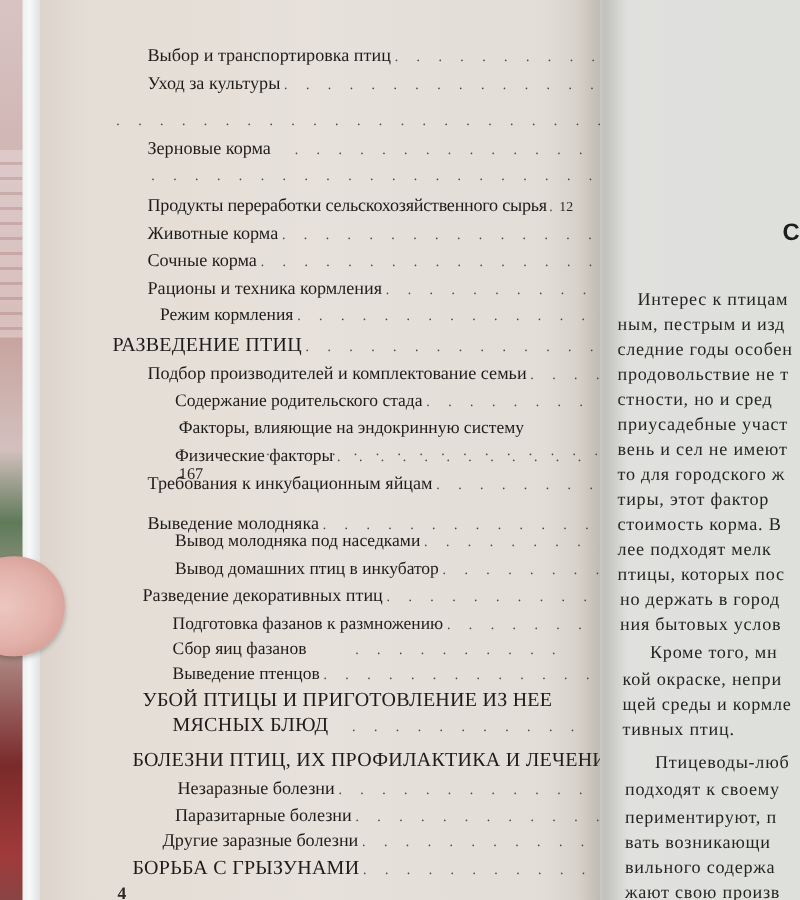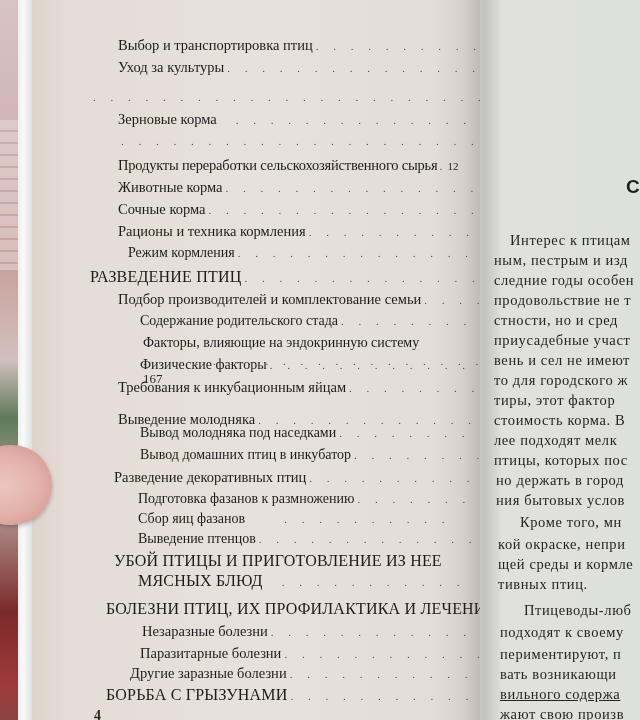--- a/index.html
+++ b/index.html
@@ -243,18 +243,18 @@
   <div class="rp-line" style="left:496px;top:472px;">но держать в город</div>
   <div class="rp-line" style="left:496px;top:492px;">ния бытовых услов</div>
   <div class="rp-line" style="left:520px;top:514px;">Кроме того, мн</div>
   <div class="rp-line" style="left:498px;top:536px;">кой окраске, непри</div>
   <div class="rp-line" style="left:498px;top:556px;">щей среды и кормле</div>
   <div class="rp-line" style="left:498px;top:576px;">тивных птиц.</div>
   <div class="rp-line" style="left:524px;top:602px;">Птицеводы-люб</div>
   <div class="rp-line" style="left:500px;top:624px;">подходят к своему</div>
   <div class="rp-line" style="left:500px;top:646px;">периментируют, п</div>
   <div class="rp-line" style="left:500px;top:666px;">вать возникающи</div>
-  <div class="rp-line" style="left:500px;top:686px;text-decoration:underline;">вильного содержа</div>
+  <div class="rp-line" style="left:500px;top:686px;">вильного содержа</div>
   <div class="rp-line" style="left:500px;top:706px;">жают свою произв</div>
 
 </div>
 
 <div class="thumb"></div>
 
 </body></html>

